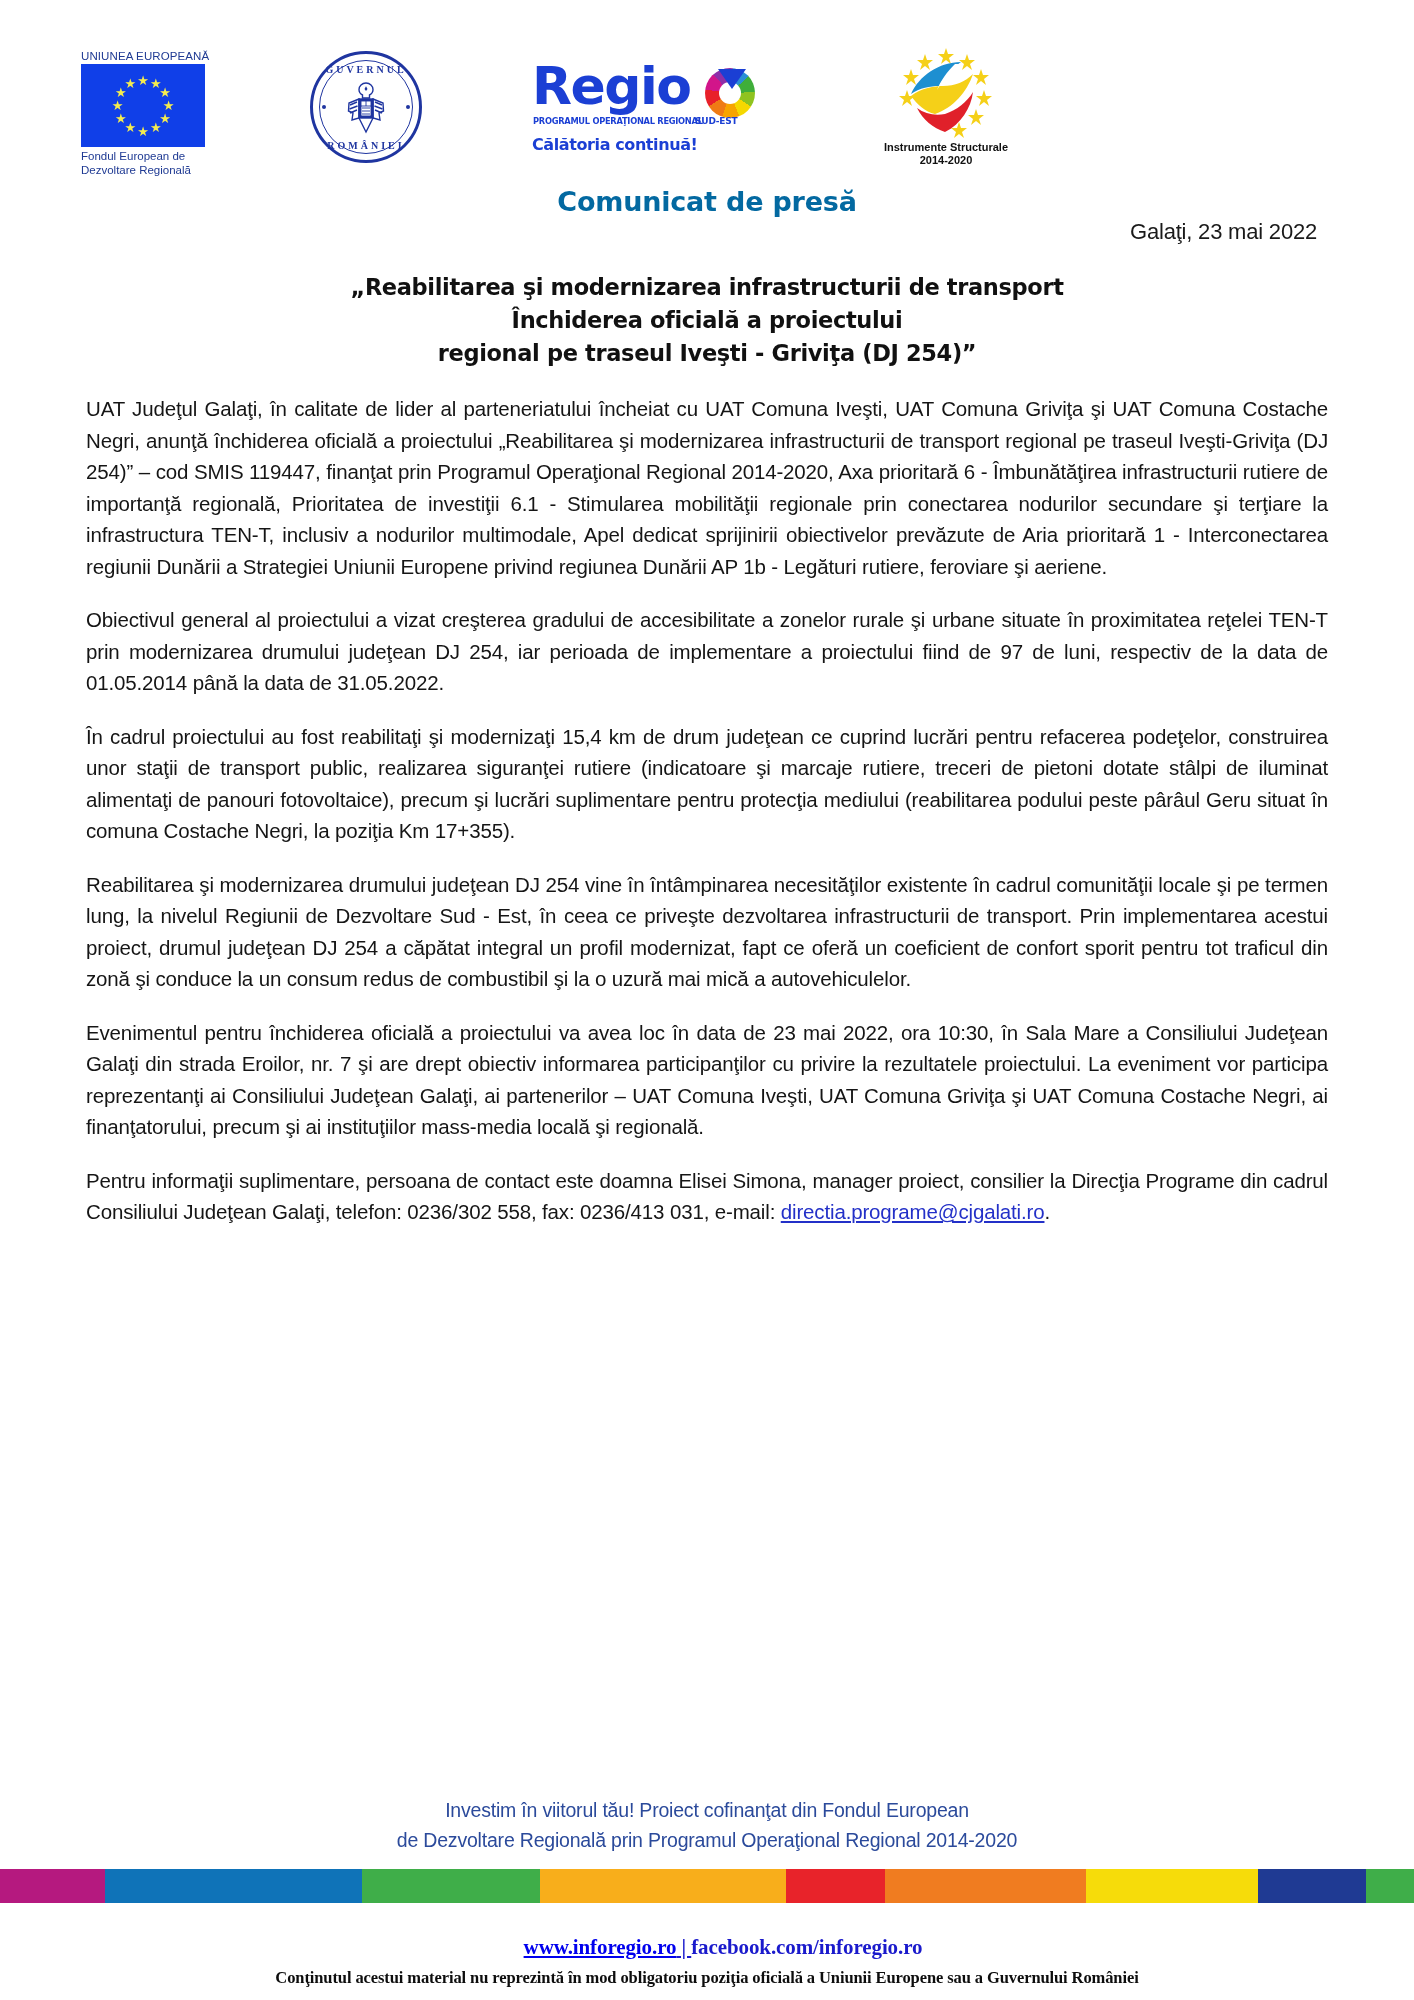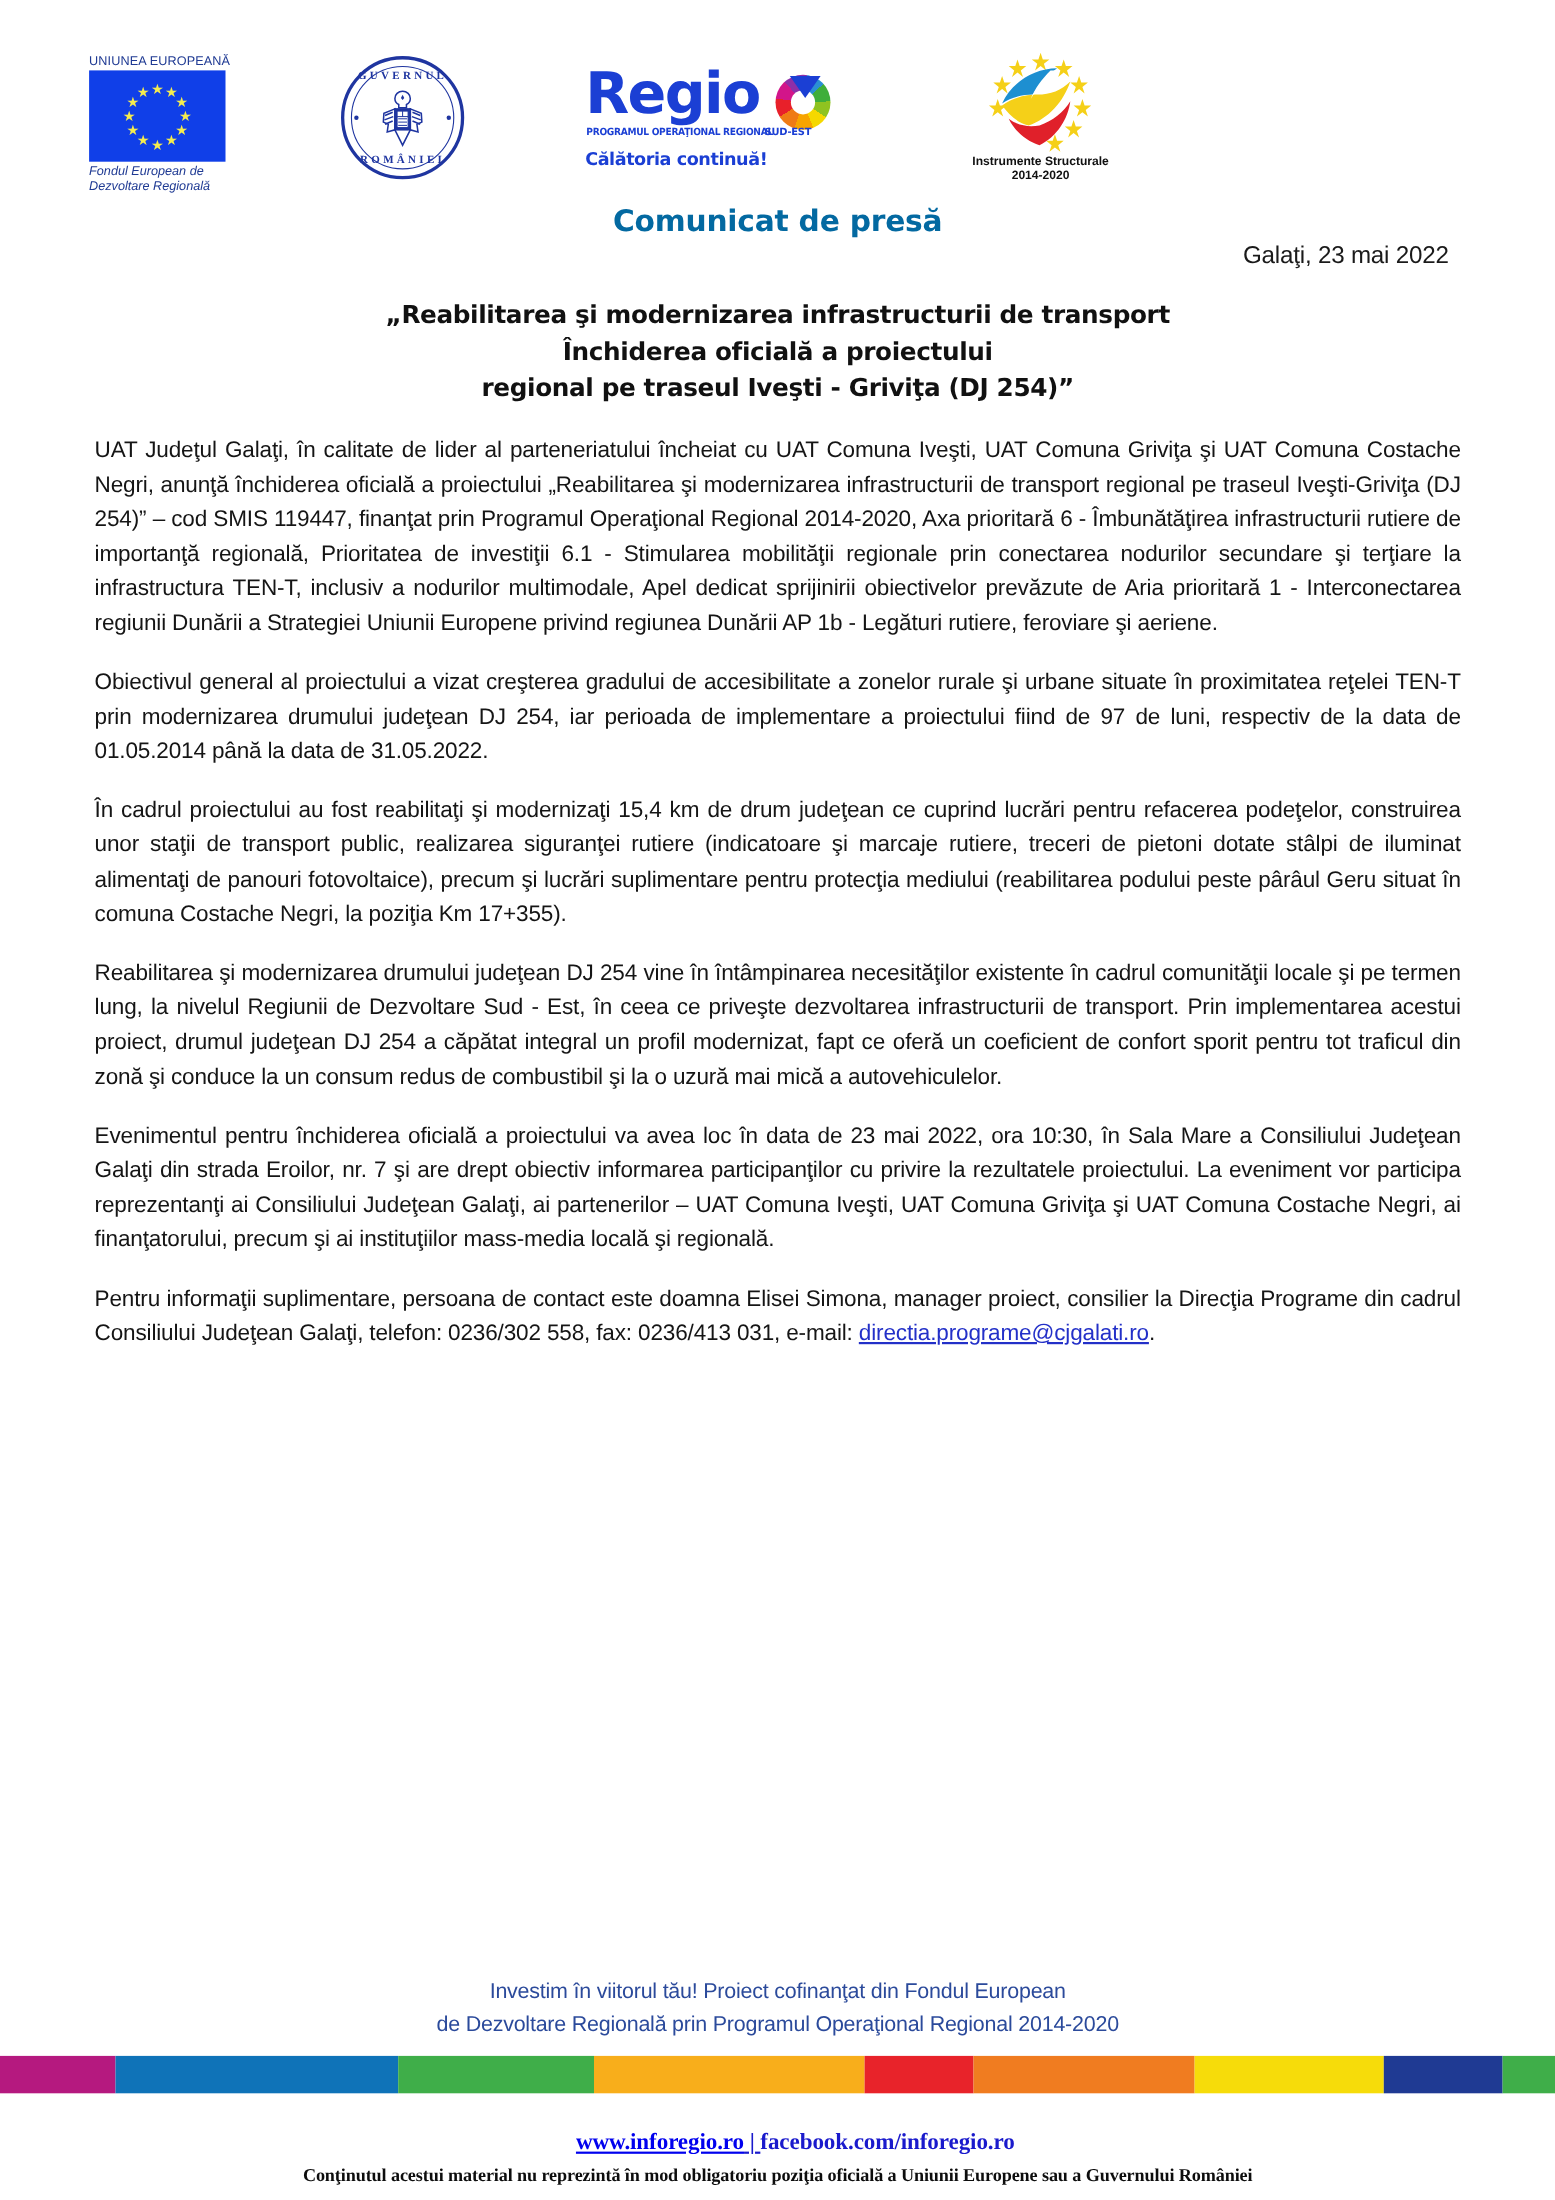--- a/index.html
+++ b/index.html
@@ -59,21 +59,20 @@
     height: 13px;
     text-align: center;
   }
   .eu-caption-bot {
     font-size: 11.5px;
     color: #1f3a93;
     line-height: 13.5px;
     text-align: left;
     padding-left: 4px;
     margin-top: 3px;
-    font-style: italic;
   }
 
   
   .gov-logo {
     position: absolute;
     left: 310px;
     top: 9px;
     width: 112px;
     height: 112px;
   }

